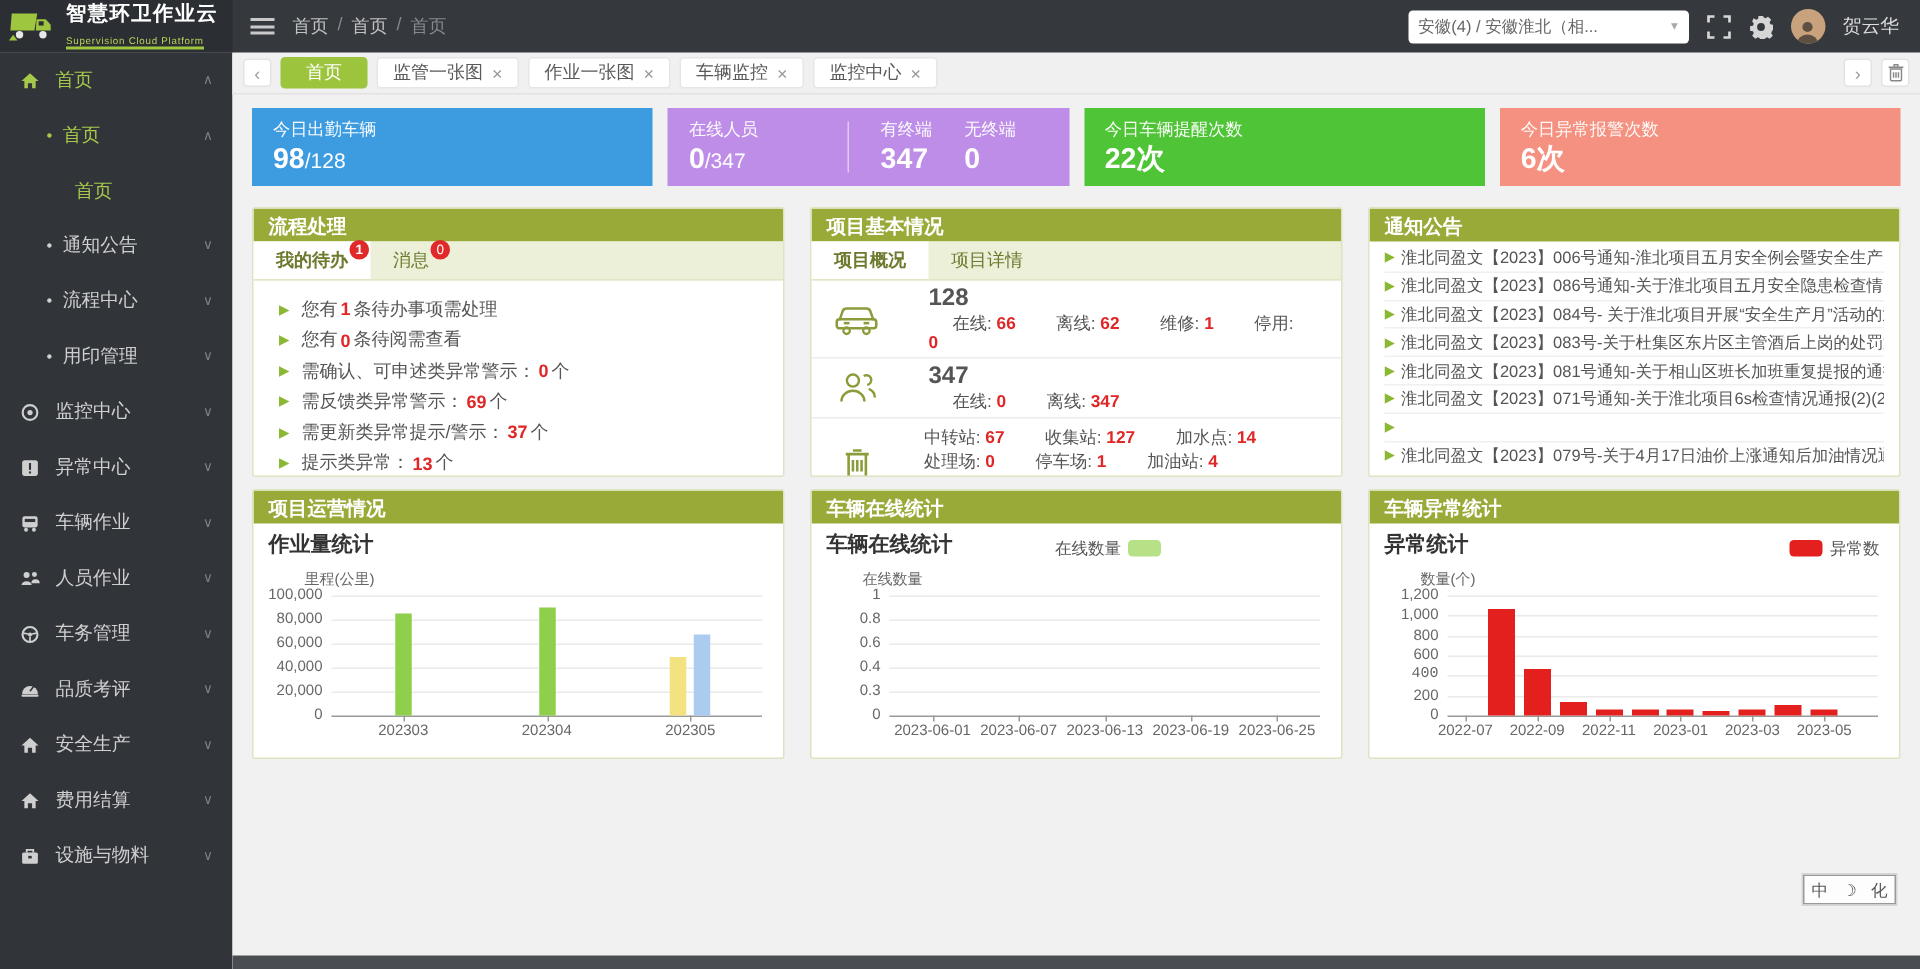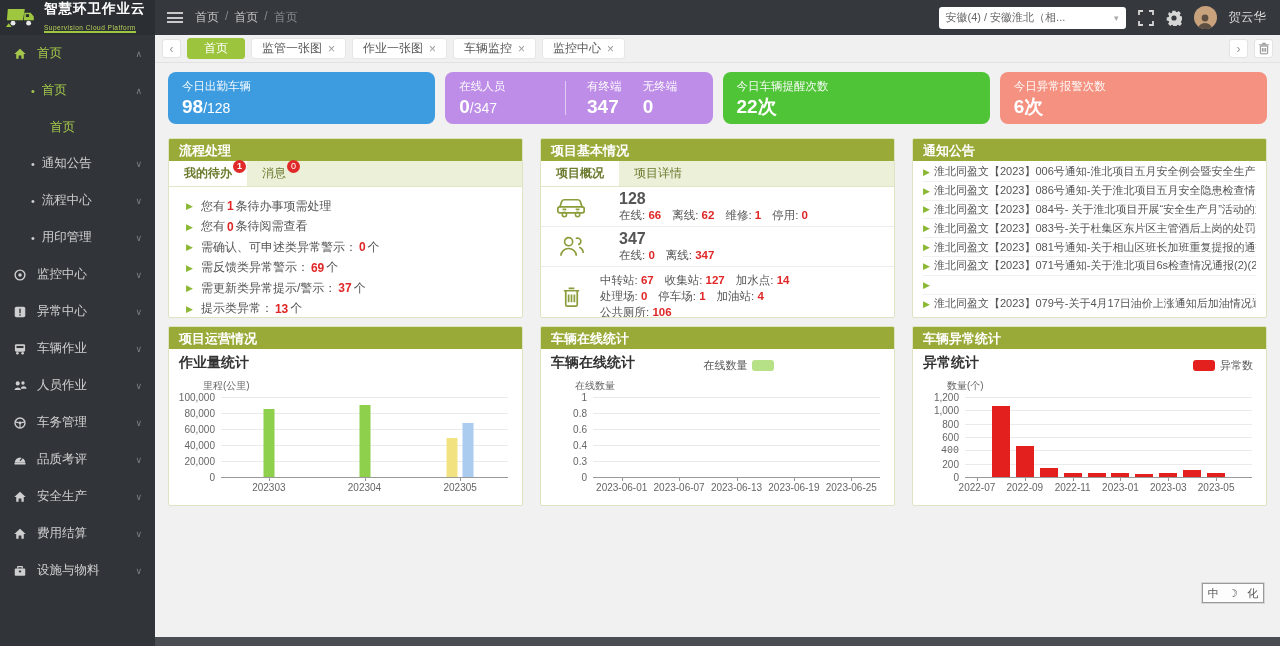--- a/index.html
+++ b/index.html
@@ -45,21 +45,21 @@
   .tnav { width:19px; height:19px; background:#fff; border:1px solid #e3e3e3; border-radius:3px;
     display:flex; align-items:center; justify-content:center; color:#999; font-size:12px; cursor:pointer; flex:none; }
   .tabs { display:flex; gap:6px; flex:1; }
   .tab { height:21px; background:#fff; border:1px solid #e6e6e6; border-radius:3px; display:flex;
     align-items:center; padding:0 10px; font-size:12px; color:#595959; cursor:pointer; gap:6px; }
   .tab .x { color:#9a9a9a; font-size:12px; }
   .tab.act { background:#9cc43d; border-color:#9cc43d; color:#fff; padding:0 16px; }
 
   .content { position:relative; height:calc(100% - 28px); padding:9px 13px; }
   .cards { display:grid; grid-template-columns:repeat(4,1fr); gap:10px; margin-bottom:14px; }
-  .card { height:52px; border-radius:8px; color:#fff; padding:7px 14px; display:flex;
+  .card { height:52px; border-radius:0; color:#fff; padding:7px 14px; display:flex;
     flex-direction:column; justify-content:center; cursor:pointer; }
   .card-label { font-size:11.5px; opacity:.95; margin-bottom:3px; }
   .card-value { font-size:19px; font-weight:bold; line-height:20px; }
   .card-value .suffix { font-size:14px; font-weight:normal; }
   .card.multi { flex-direction:row; align-items:center; }
   .mstat { display:flex; flex-direction:column; justify-content:center; }
   .mstat.first { flex:0 0 44%; }
   .mstat:not(.first) { flex:1; }
   .mdiv { width:1px; height:34px; background:rgba(255,255,255,.55); margin-right:9%; }
 
@@ -78,21 +78,21 @@
   .arr { color:#8ab832; font-size:9px; margin-right:8px; }
   .rednum { color:#e02626; font-weight:bold; margin:0 2px; }
 
   .pbody { }
   .prj-row { display:flex; align-items:center; gap:12px; padding:3px 13px; }
   .prj-row.b { border-bottom:1px solid #ececec;gap:31px; }
   .prj-ic { width:34px; display:flex; justify-content:center; color:#8a9d3a; flex:none; }
   .pbig { font-size:16px; font-weight:bold; color:#555; line-height:18px; }
   .pstats { font-size:11.5px; color:#555; }
   .pstats b { color:#e02626; font-weight:bold; }
-  .pstats .pair { margin-right:11px; }
+  .pstats .pair { margin-right:11px;margin-left:16px; }
   .prj-lines { font-size:11.5px; color:#555; line-height:16px; }
 
   .nlist { padding:2px 10px 0 10px; }
   .nitem { height:18.8px; display:flex; align-items:center; font-size:11px; color:#555;
     border-bottom:1px solid #f0f0f0; white-space:nowrap; overflow:hidden; cursor:pointer; }
   .nitem:last-child { border-bottom:none; }
   .nitem .arr { margin-right:4px; flex:none; }
 
   
   .cbody { position:relative; height:157px; }

